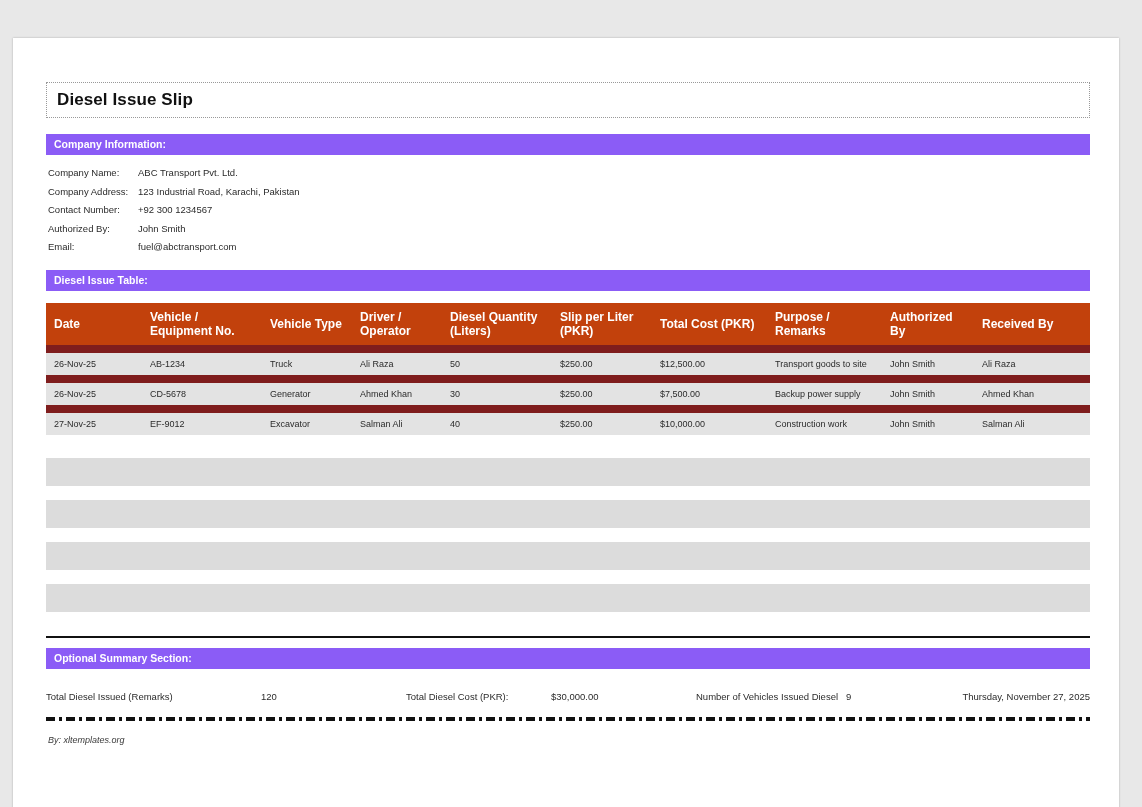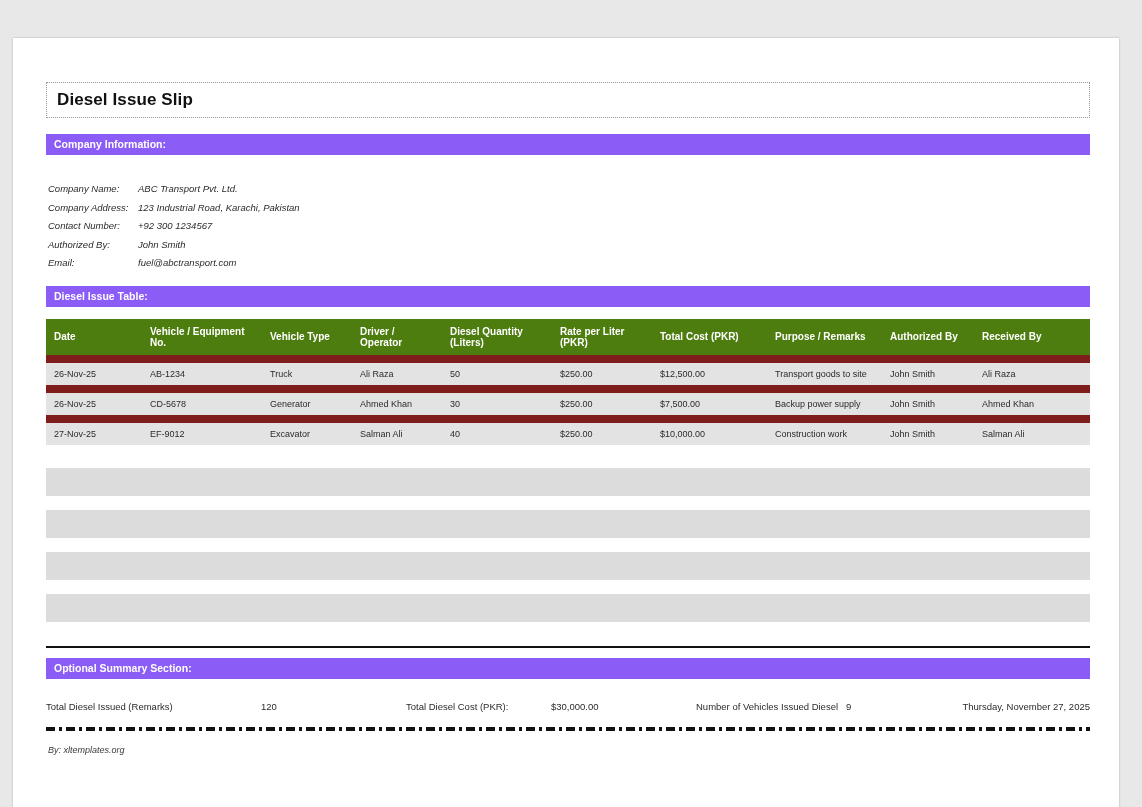--- a/index.html
+++ b/index.html
@@ -57,22 +57,21 @@
     box-sizing: border-box;
     height: 21px;
     line-height: 11px;
   }
   .spacer-16 { height: 16px; }
   .spacer-12 { height: 12px; }
   .spacer-10 { height: 10px; }
 
   
   .company-info {
-    padding: 28px 0 10px 2px;
-    font-style: italic;
+    padding: 12px 0 10px 2px;
   }
   .info-row {
     display: flex;
     align-items: baseline;
     height: 18.5px;
     font-size: 9.5px;
     color: #2b2b2b;
   }
   .info-label {
     width: 90px;
@@ -85,23 +84,23 @@
     color: #2b2b2b;
   }
 
   
   table.issue-table {
     border-collapse: collapse;
     width: 100%;
     table-layout: fixed;
   }
   table.issue-table th {
-    background: #4d7c0f;
+    background: #c2410c;
     color: #ffffff;
-    font-size: 10px;
+    font-size: 12px;
     font-weight: bold;
     text-align: left;
     padding: 7px 6px 7px 8px;
     height: 24px;
     box-sizing: border-box;
     border: none;
   }
   table.issue-table td {
     background: #e3e3e3;
     color: #2b2b2b;
@@ -222,21 +221,21 @@
         <col style="width:92px">
         <col style="width:116px">
       </colgroup>
       <thead>
         <tr>
           <th>Date</th>
           <th>Vehicle / Equipment No.</th>
           <th>Vehicle Type</th>
           <th>Driver / Operator</th>
           <th>Diesel Quantity (Liters)</th>
-          <th>Rate per Liter (PKR)</th>
+          <th>Slip per Liter (PKR)</th>
           <th>Total Cost (PKR)</th>
           <th>Purpose / Remarks</th>
           <th>Authorized By</th>
           <th>Received By</th>
         </tr>
       </thead>
       <tbody>
         <tr>
           <td>26-Nov-25</td>
           <td>AB-1234</td>

